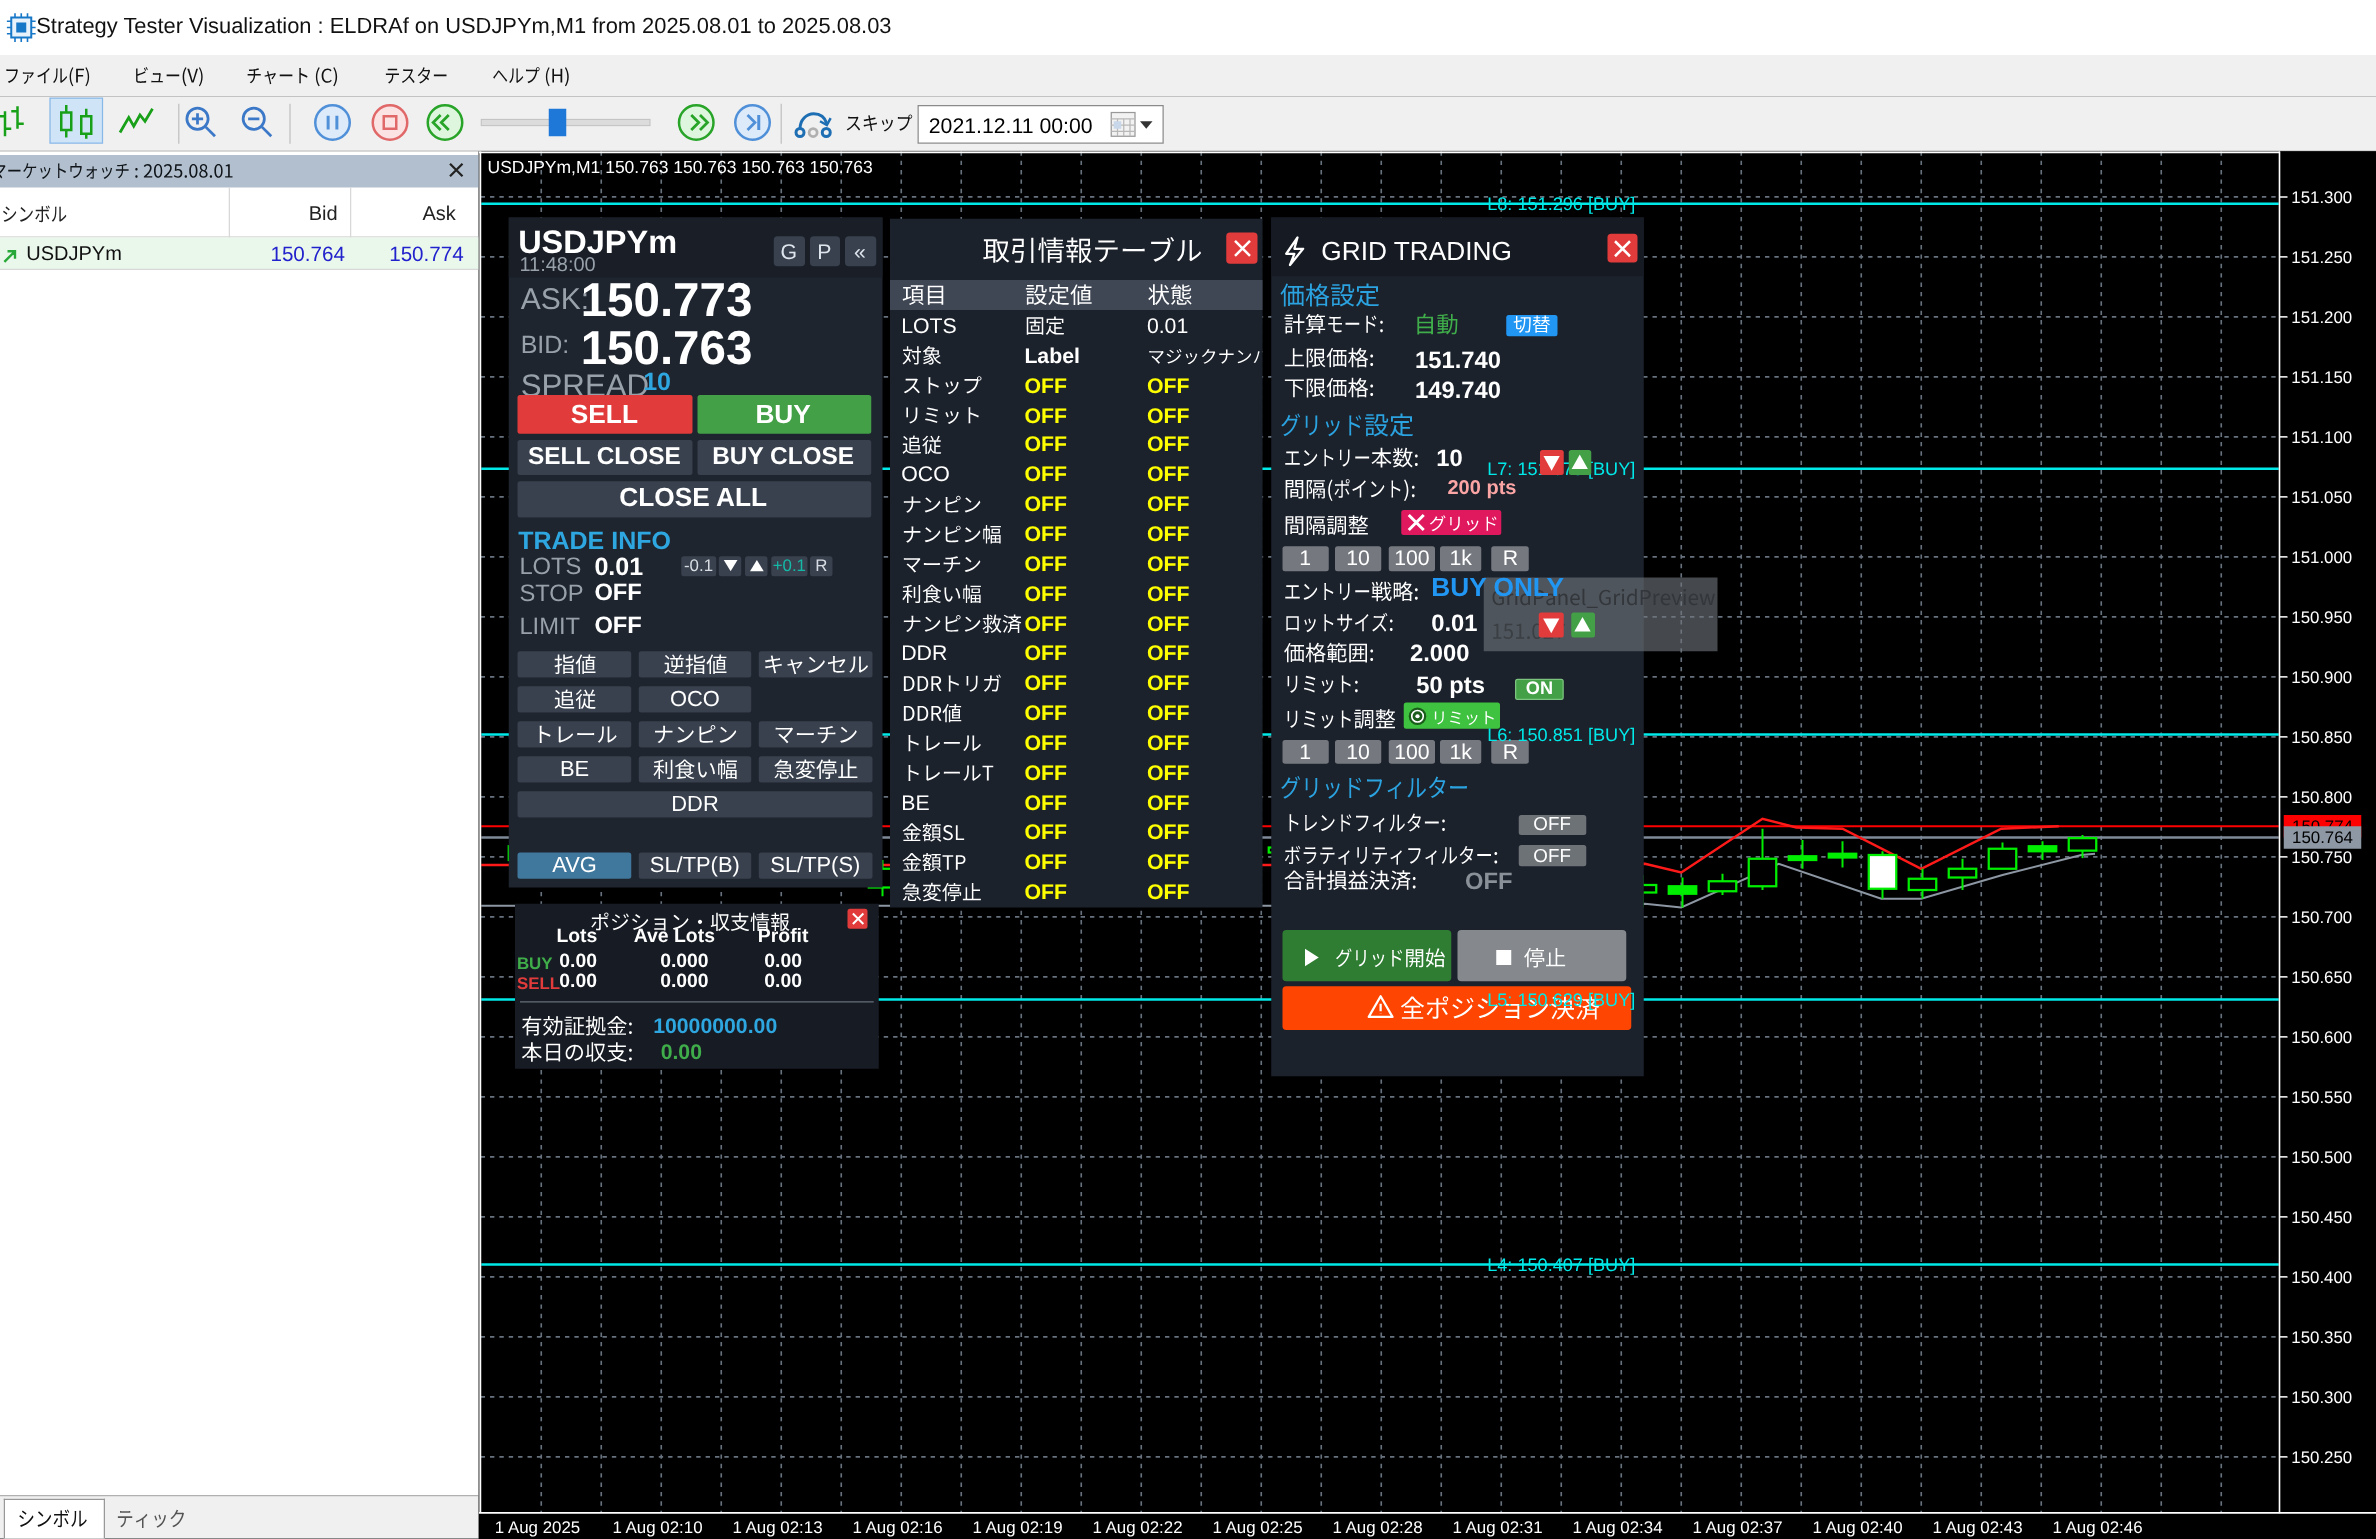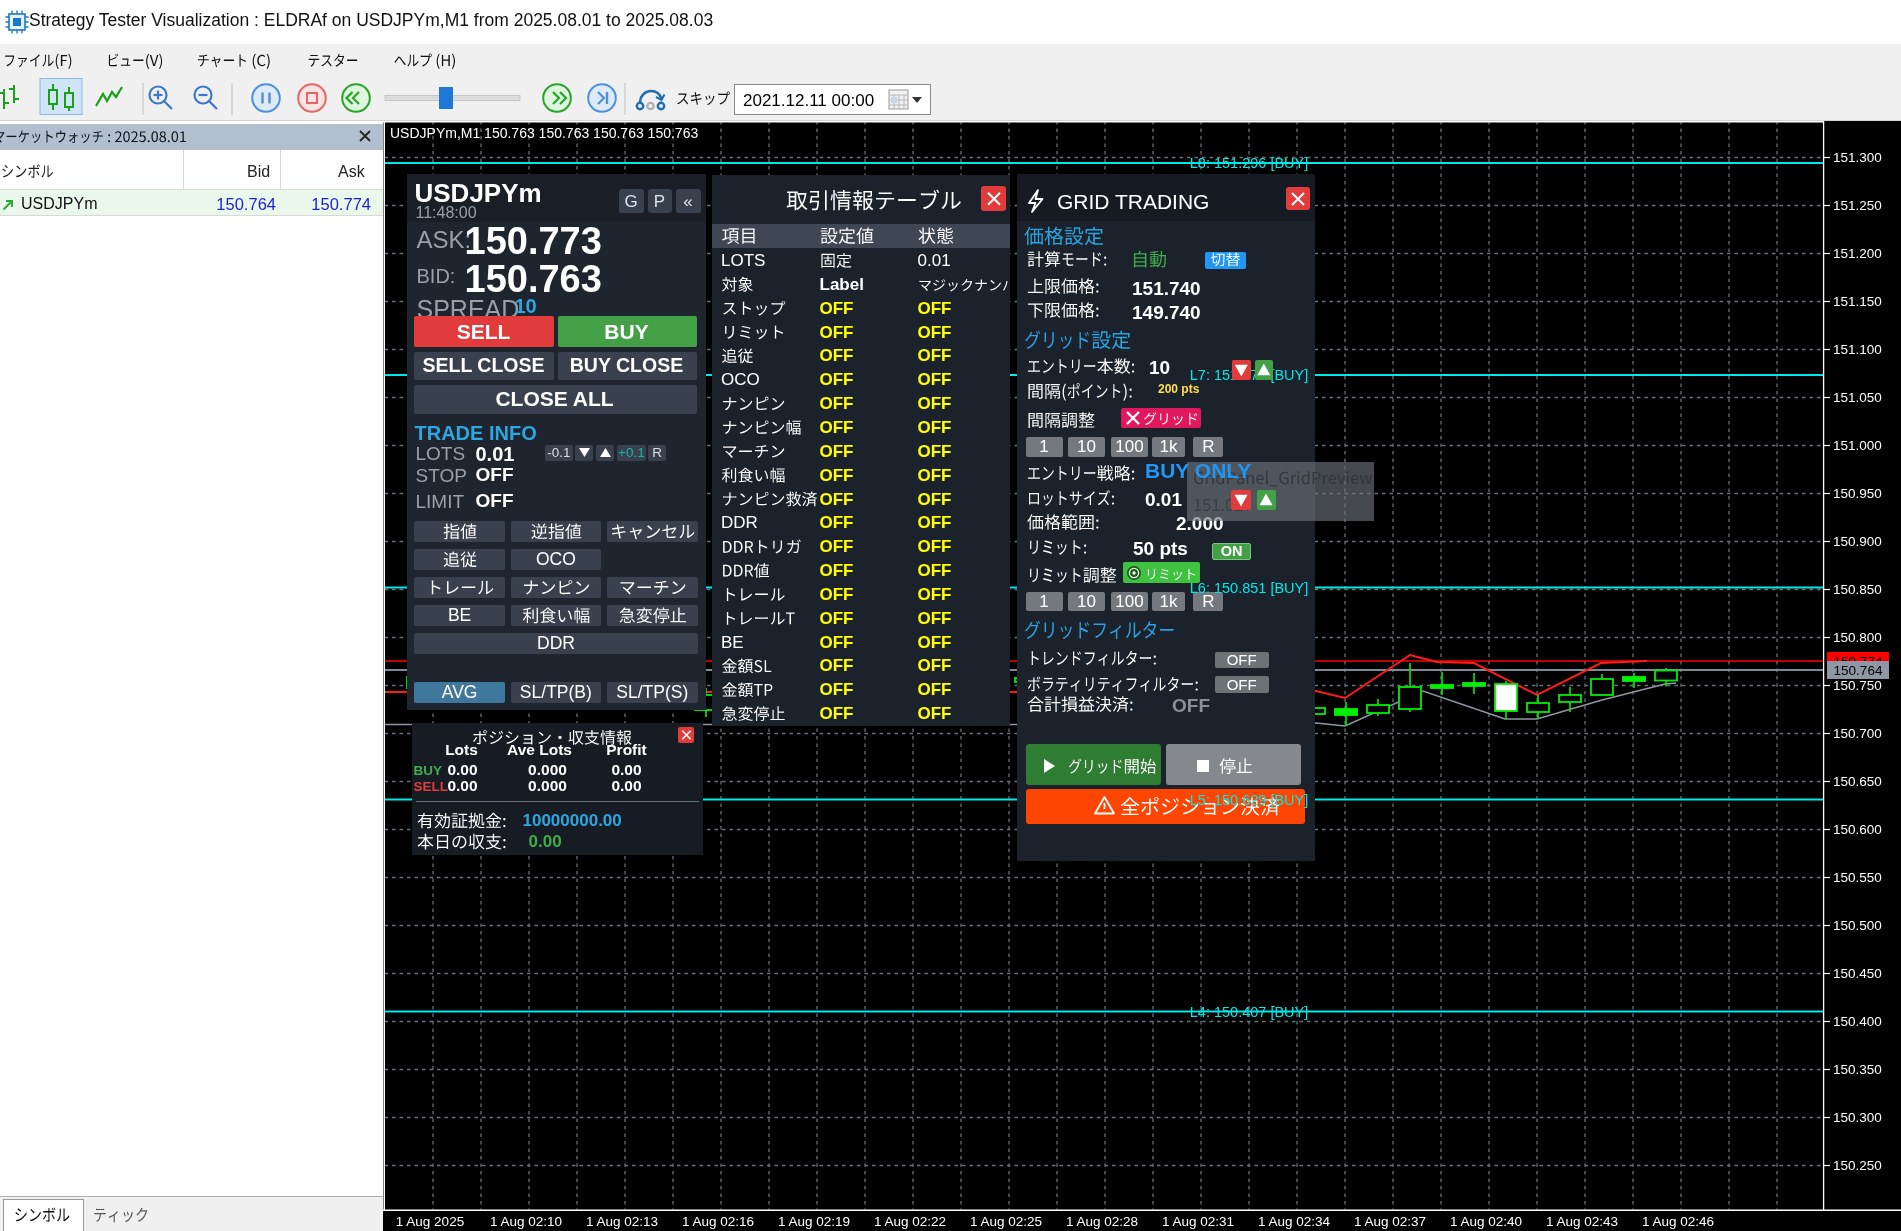--- a/index.html
+++ b/index.html
@@ -449,34 +449,34 @@
     </svg>
   </div>
 <div class="abs" style="left:1017px;top:173.5px;width:298px;height:687px;background:#1c222c;z-index:5">
     <div class="abs" style="left:0;top:0;width:298px;height:47.5px;background:#161b23"></div>
     <div class="ltx" style="left:40px;top:17px;font-size:21px;color:#fff;font-weight:normal;">GRID TRADING</div>
     <div class="btn" style="left:269px;top:13.5px;width:24px;height:23px;background:#e23b3b;border-radius:3px"></div>
     <div class="btn" style="left:188px;top:78.0px;width:41px;height:17px;background:#2196f3;"></div>
     <div class="ltx" style="left:115px;top:105.0px;font-size:19px;color:#fff;font-weight:bold;">151.740</div>
     <div class="ltx" style="left:115px;top:129.0px;font-size:19px;color:#fff;font-weight:bold;">149.740</div>
     <div class="ltx" style="left:132px;top:184.0px;font-size:19px;color:#fff;font-weight:bold;">10</div>
-    <div class="ltx" style="left:141px;top:209.5px;font-size:12px;color:#fde047;font-weight:bold;">200 pts</div>
+    <div class="ltx" style="left:141px;top:209.5px;font-size:16px;color:#fca5a5;font-weight:bold;">200 pts</div>
     <div class="btn" style="left:104px;top:234.0px;width:79.5px;height:20px;background:#e0185e;"></div>
     <div class="btn" style="left:8.5px;top:263.5px;width:37.1px;height:19.5px;background:#75797f;"></div>
     <div class="ltx" style="left:27.05px;top:273.5px;font-size:17px;color:#fff;font-weight:normal;transform:translate(-50%,-52%)">1</div>
     <div class="btn" style="left:51px;top:263.5px;width:37px;height:19.5px;background:#75797f;"></div>
     <div class="ltx" style="left:69.5px;top:273.5px;font-size:17px;color:#fff;font-weight:normal;transform:translate(-50%,-52%)">10</div>
     <div class="btn" style="left:94px;top:263.5px;width:37px;height:19.5px;background:#75797f;"></div>
     <div class="ltx" style="left:112.5px;top:273.5px;font-size:17px;color:#fff;font-weight:normal;transform:translate(-50%,-52%)">100</div>
     <div class="btn" style="left:135px;top:263.5px;width:33px;height:19.5px;background:#75797f;"></div>
     <div class="ltx" style="left:151.5px;top:273.5px;font-size:17px;color:#fff;font-weight:normal;transform:translate(-50%,-52%)">1k</div>
     <div class="btn" style="left:176.4px;top:263.5px;width:30px;height:19.5px;background:#75797f;"></div>
     <div class="ltx" style="left:191.4px;top:273.5px;font-size:17px;color:#fff;font-weight:normal;transform:translate(-50%,-52%)">R</div>
     <div class="ltx" style="left:128px;top:316.0px;font-size:19px;color:#fff;font-weight:bold;">0.01</div>
-    <div class="ltx" style="left:111px;top:340.0px;font-size:19px;color:#fff;font-weight:bold;margin-left:48px;">2.000</div>
+    <div class="ltx" style="left:111px;top:340.0px;font-size:19px;color:#fff;font-weight:bold;">2.000</div>
     <div class="ltx" style="left:116px;top:365.0px;font-size:19px;color:#fff;font-weight:bold;">50 pts</div>
     <div class="btn" style="left:195px;top:369.5px;width:39px;height:16.5px;background:#43a047;border:1px solid #7cc47f"></div>
     <div class="ltx" style="left:214.5px;top:378.0px;font-size:14.5px;color:#fff;font-weight:bold;transform:translate(-50%,-52%)">ON</div>
     <div class="btn" style="left:105.6px;top:388.5px;width:77.5px;height:20.5px;background:#3fc23f;"></div>
     <div class="btn" style="left:8.5px;top:418.0px;width:37.1px;height:19.5px;background:#75797f;"></div>
     <div class="ltx" style="left:27.05px;top:428.0px;font-size:17px;color:#fff;font-weight:normal;transform:translate(-50%,-52%)">1</div>
     <div class="btn" style="left:51px;top:418.0px;width:37px;height:19.5px;background:#75797f;"></div>
     <div class="ltx" style="left:69.5px;top:428.0px;font-size:17px;color:#fff;font-weight:normal;transform:translate(-50%,-52%)">10</div>
     <div class="btn" style="left:94px;top:418.0px;width:37px;height:19.5px;background:#75797f;"></div>
     <div class="ltx" style="left:112.5px;top:428.0px;font-size:17px;color:#fff;font-weight:normal;transform:translate(-50%,-52%)">100</div>

